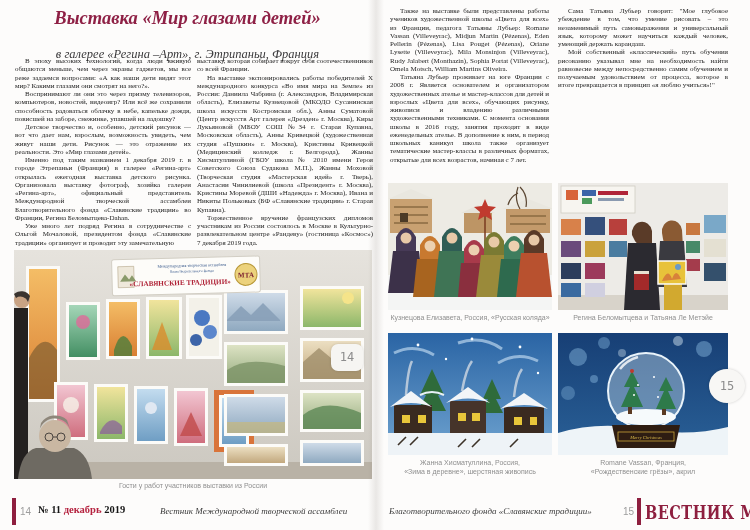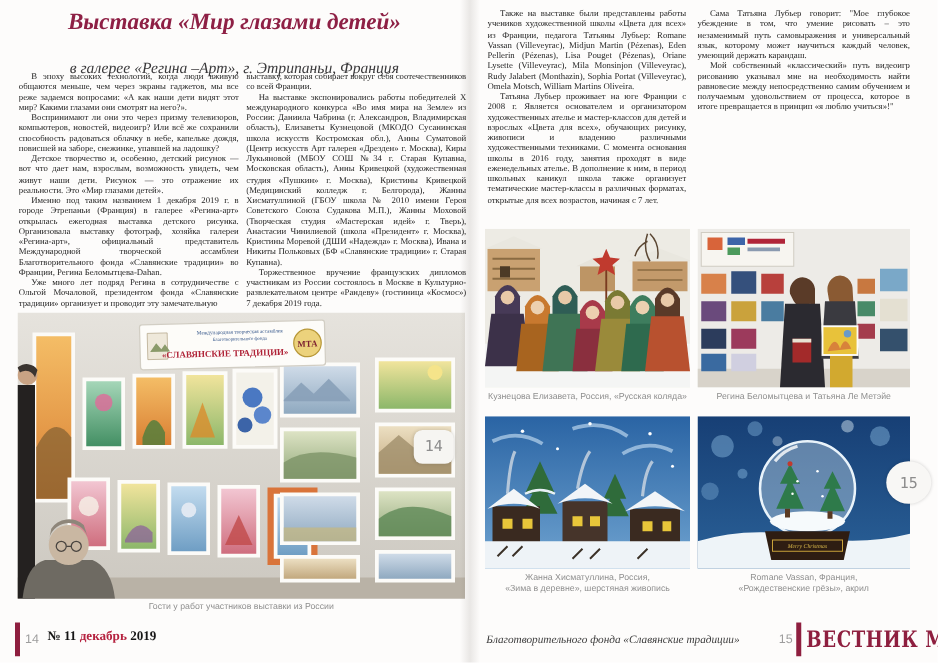--- a/index.html
+++ b/index.html
@@ -234,32 +234,33 @@
     <div class="caption cap-main">Гости у работ участников выставки из России</div>
 
     <div class="foot foot-l">
       <div class="fbar fl-bar"></div>
       <span class="fl-page">14</span>
       <span class="fl-issue">
         <span>№ 11</span>
         <span class="red">декабрь</span>
         <span>2019</span>
       </span>
+      <span class="fl-journal">Вестник Международной творческой ассамблеи</span>
     </div>
   </div>
 
   <div class="page page-right">
 
     <div class="col pr-c1">
       <p>Также на выставке были представлены работы учеников художественной школы «Цвета для всех» из Франции, педагога Татьяны Лубьер: Romane Vassan (Villeveyrac), Midjun Martin (Pézenas), Eden Pellerin (Pézenas), Lisa Pouget (Pézenas), Oriane Lysette (Villeveyrac), Mila Monsinjon (Villeveyrac), Rudy Jalabert (Monthazin), Sophia Portat (Villeveyrac), Omela Motsch, William Martins Oliveira.</p>
       <p>Татьяна Лубьер проживает на юге Франции с 2008 г. Является основателем и организатором художественных ателье и мастер-классов для детей и взрослых «Цвета для всех», обучающих рисунку, живописи и владению различными художественными техниками. С момента основания школы в 2016 году, занятия проходят в виде еженедельных ателье. В дополнение к ним, в период школьных каникул школа также организует тематические мастер-классы в различных форматах, открытые для всех возрастов, начиная с 7 лет.</p>
     </div>
     <div class="col pr-c2">
       <p>Сама Татьяна Лубьер говорит: "Мое глубокое убеждение в том, что умение рисовать – это незаменимый путь самовыражения и универсальный язык, которому может научиться каждый человек, умеющий держать карандаш.</p>
-      <p>Мой собственный «классический» путь видеоигр рисованию указывал мне на необходимость найти равновесие между непосредственно самим обучением и получаемым удовольствием от процесса, которое в итоге превращается в принцип «я люблю учиться»!"</p>
+      <p>Мой собственный «классический» путь обучения рисованию указывал мне на необходимость найти равновесие между непосредственно самим обучением и получаемым удовольствием от процесса, которое в итоге превращается в принцип «я люблю учиться»!"</p>
     </div>
 
     <figure class="ph-a">
       <svg viewBox="0 0 164 127" preserveAspectRatio="none">
         <rect width="164" height="127" fill="#edebe4"></rect>
         <rect y="92" width="164" height="35" fill="#f4f5f4"></rect>
 
         <g>
           <rect x="2" y="16" width="42" height="34" fill="#c9a171"></rect>
           <path d="M0,16 l23,-10 23,10 z" fill="#e9e7df"></path>

